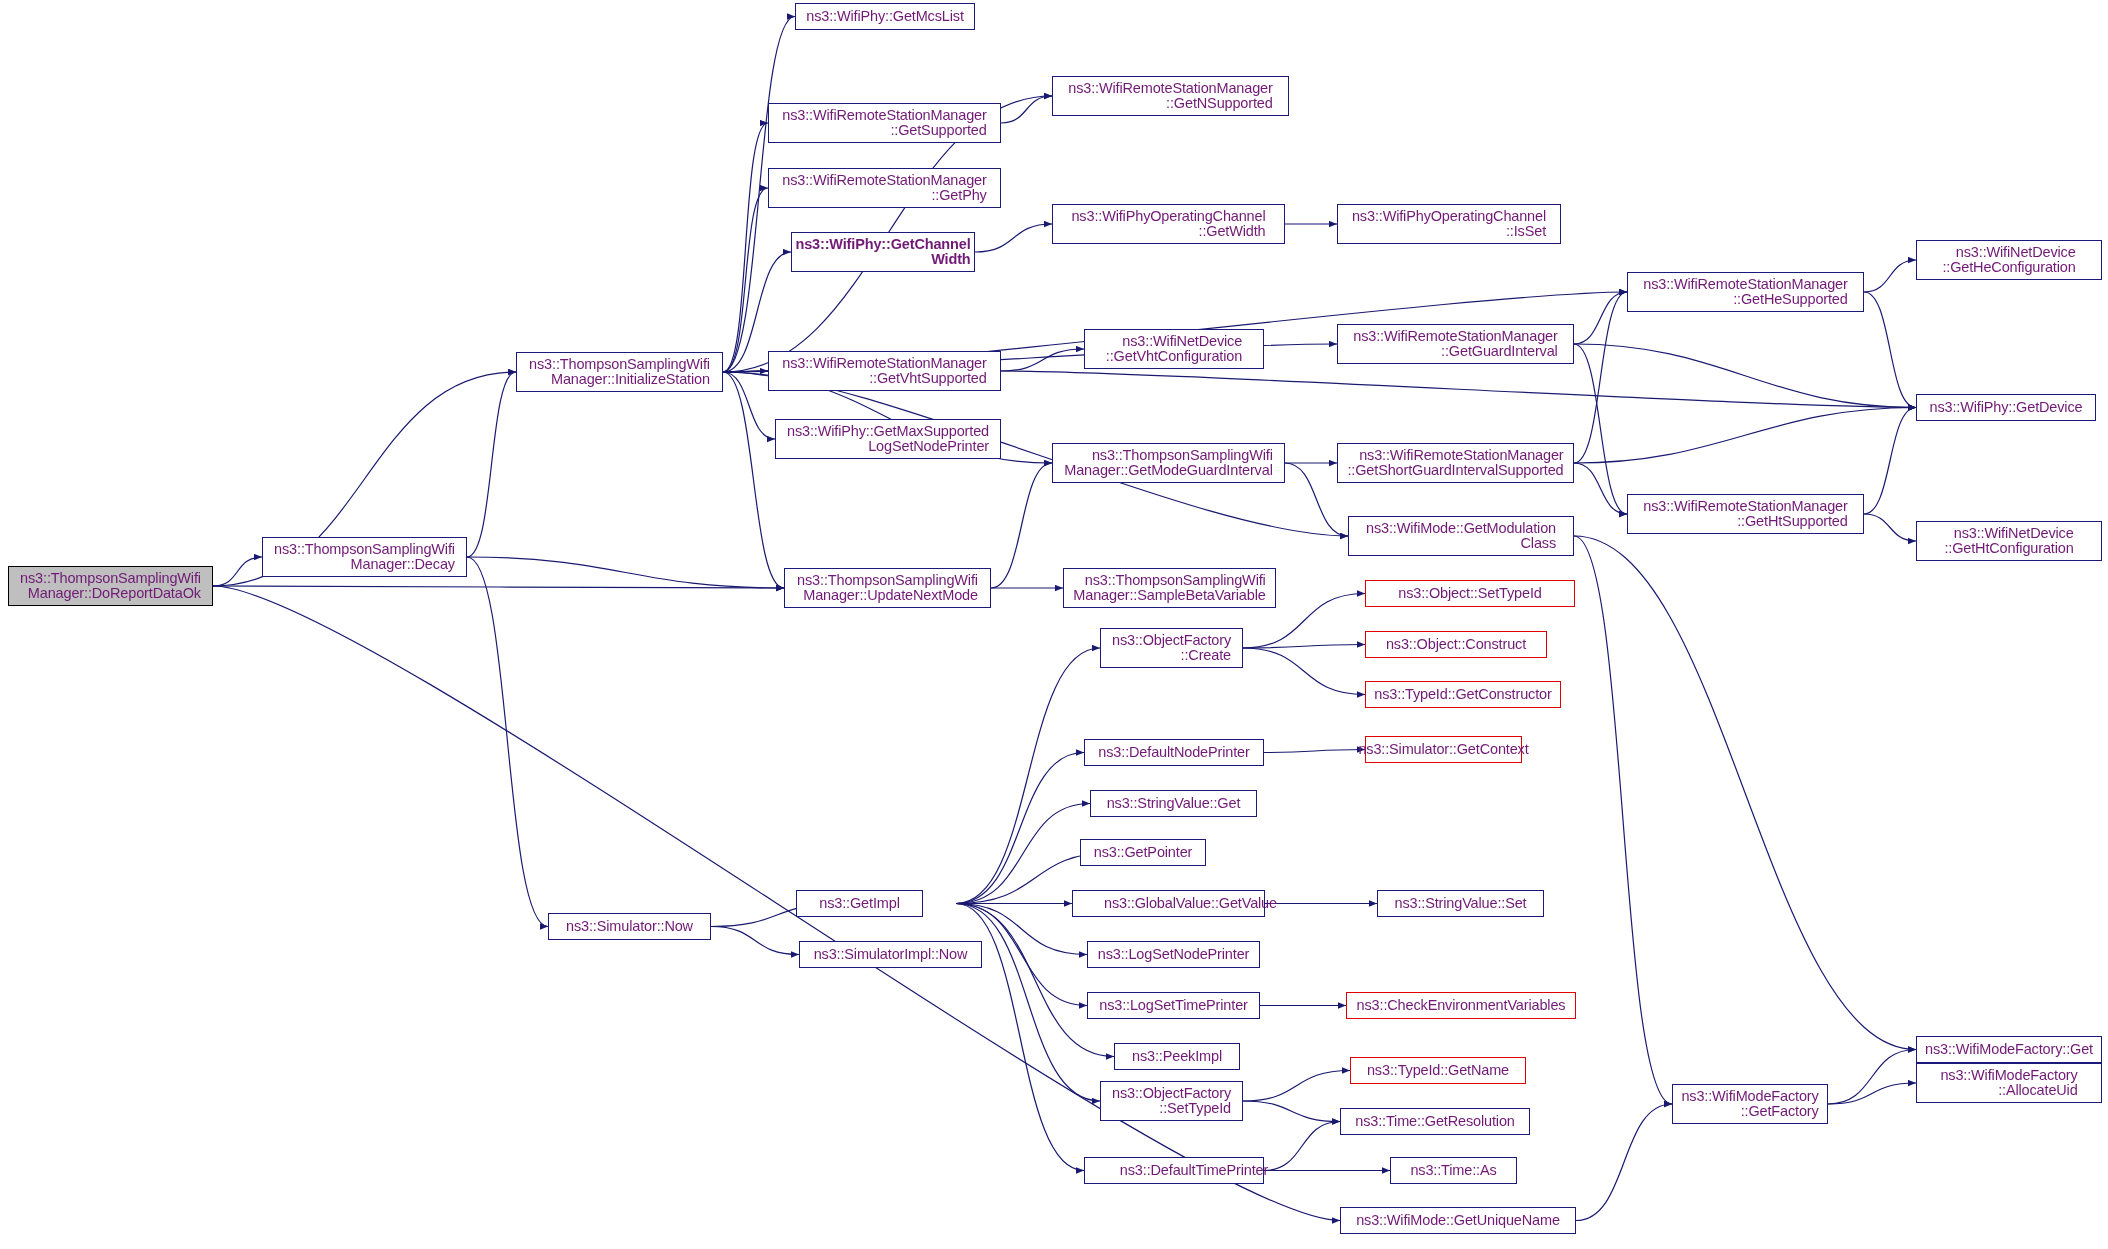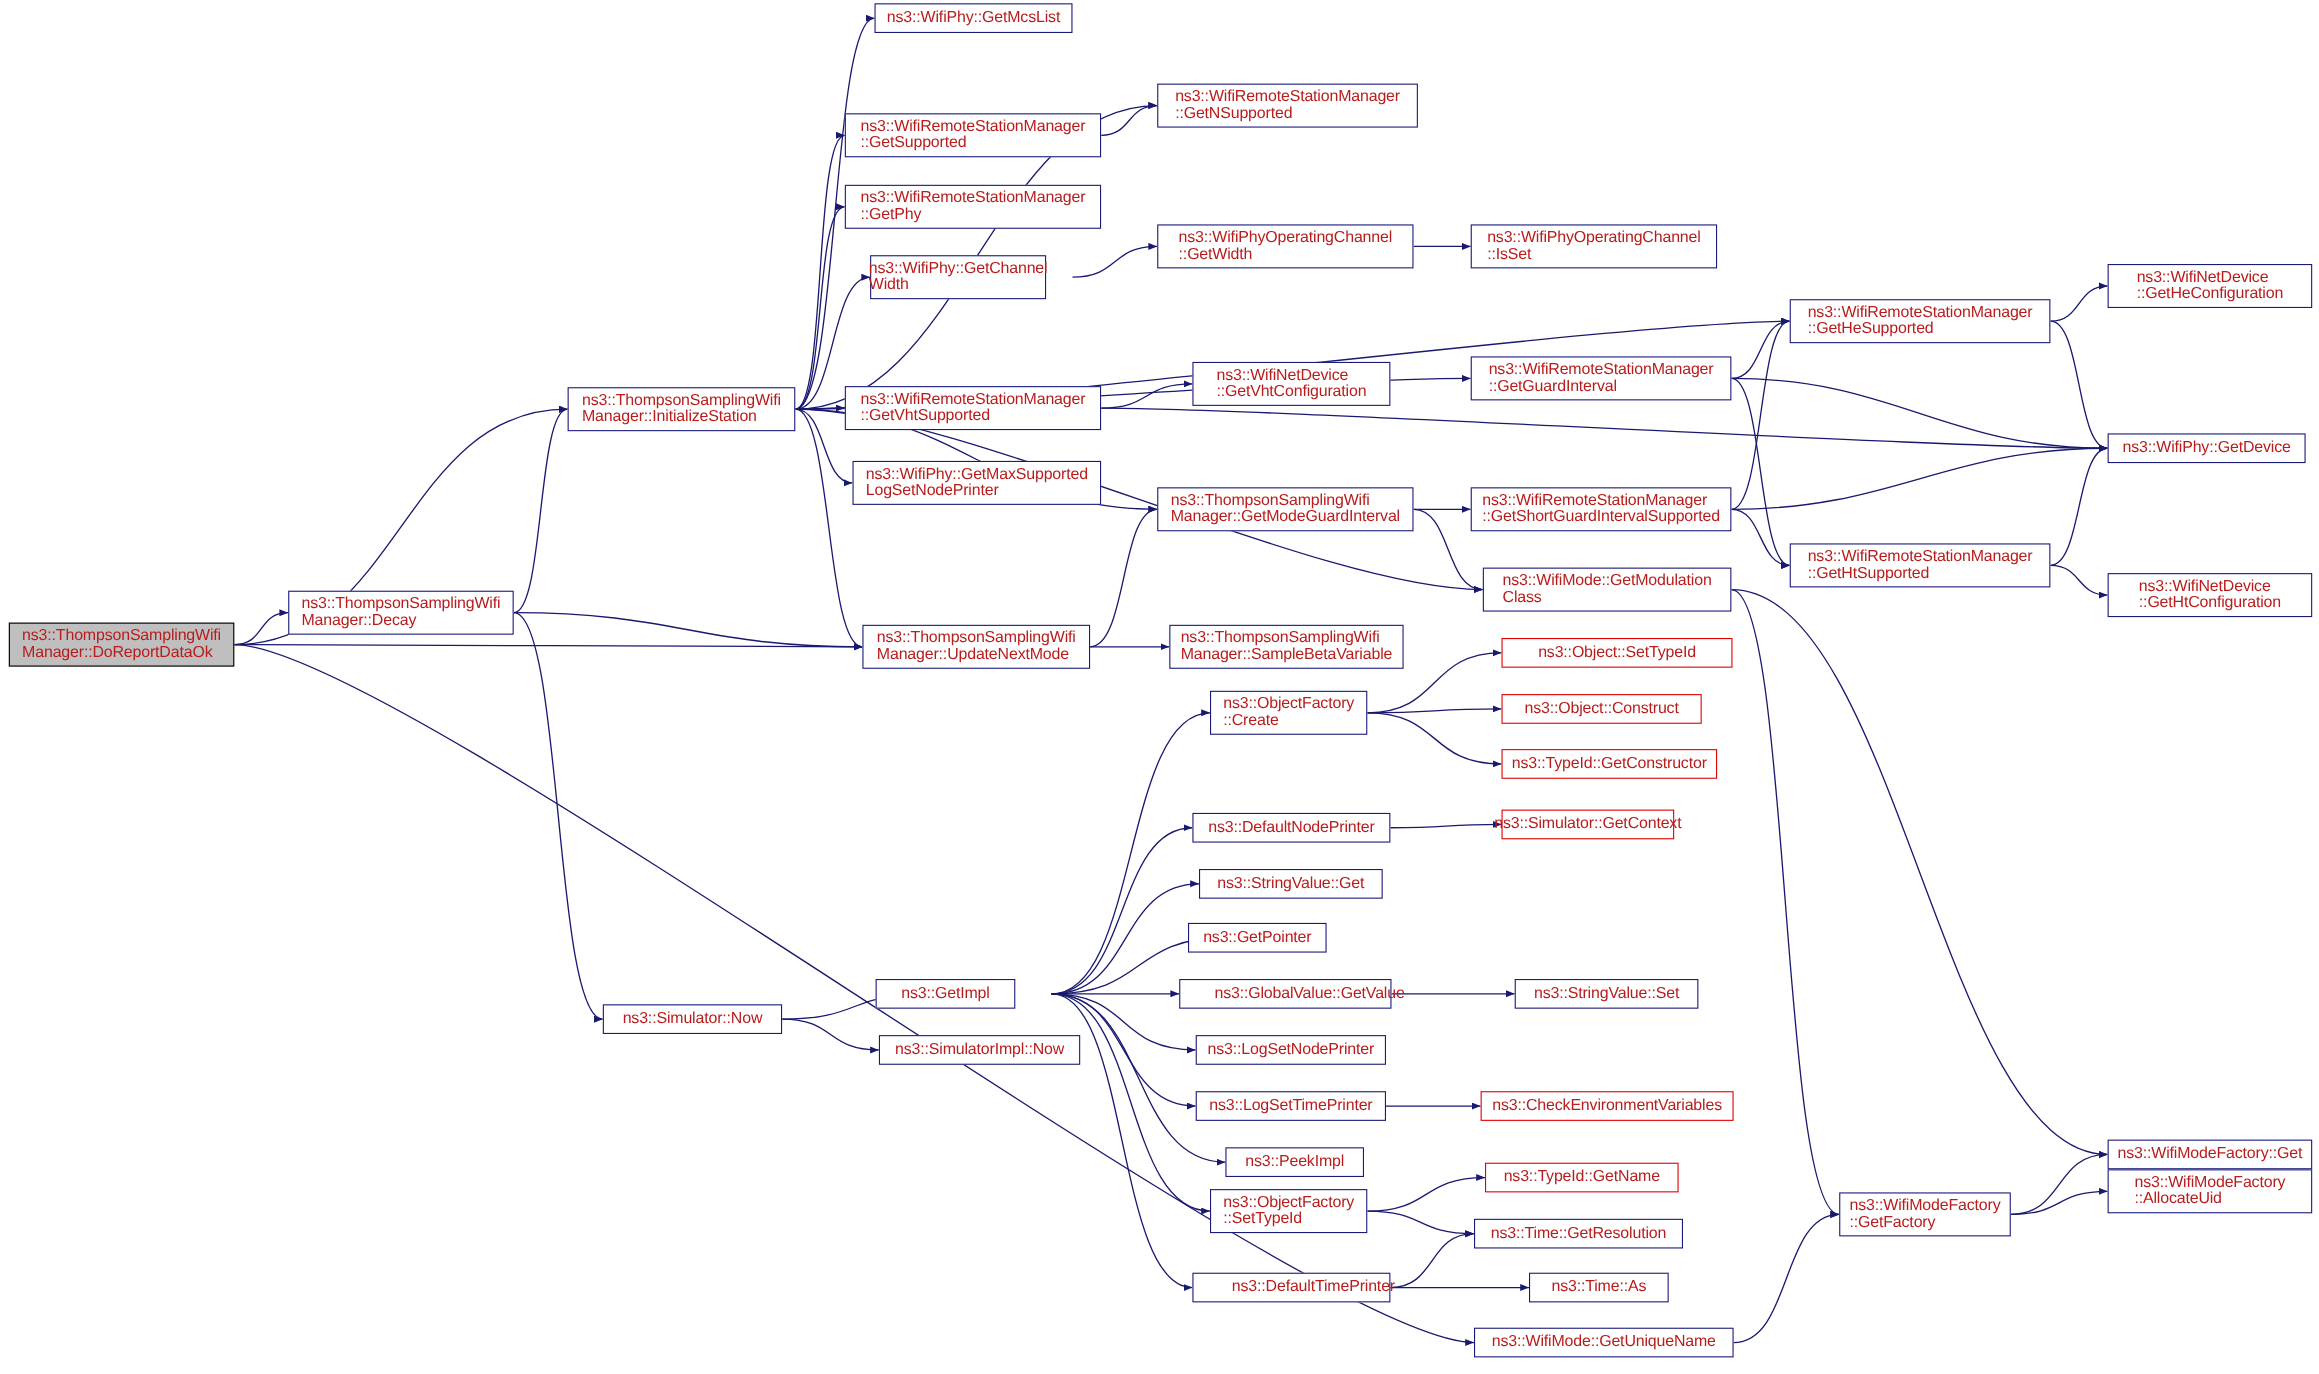--- a/index.html
+++ b/index.html
@@ -21,27 +21,27 @@
     top: 0;
     width: 2108px;
     height: 1249px;
     pointer-events: none;
   }
   .node {
     position: absolute;
     box-sizing: border-box;
     border: 1px solid #1a1a7a;
     background: #ffffff;
-    color: #b91c1c;
+    color: #701a75;
     font-size: 14.5px;
     line-height: 15.5px;
     display: flex;
     align-items: center;
     justify-content: center;
-    text-align: left;
+    text-align: right;
     white-space: pre-line;
     letter-spacing: -0.15px;
     z-index: 2;
   }
   .node.red {
     border-color: #e00000;
   }
   .node.current {
     background: #bfbfbf;
     border-color: #000000;
@@ -132,21 +132,21 @@
 Manager::Decay</div>
       <div class="node" style="left: 516px; top: 352px; width: 207px; height: 40px;">ns3::ThompsonSamplingWifi
 Manager::InitializeStation</div>
       <div class="node" style="left: 795px; top: 3px; width: 180px; height: 27px;">ns3::WifiPhy::GetMcsList</div>
       <div class="node" style="left: 768px; top: 103px; width: 233px; height: 40px;">ns3::WifiRemoteStationManager
 ::GetSupported</div>
       <div class="node" style="left: 1052px; top: 76px; width: 237px; height: 40px;">ns3::WifiRemoteStationManager
 ::GetNSupported</div>
       <div class="node" style="left: 768px; top: 168px; width: 233px; height: 40px;">ns3::WifiRemoteStationManager
 ::GetPhy</div>
-      <div class="node" style="left: 791px; top: 232px; width: 160px; height: 40px;">ns3::WifiPhy::GetChannel
+      <div class="node" style="left: 791px; top: 232px; width: 184px; height: 40px; font-weight: bold;">ns3::WifiPhy::GetChannel
 Width</div>
       <div class="node" style="left: 1052px; top: 204px; width: 233px; height: 40px;">ns3::WifiPhyOperatingChannel
 ::GetWidth</div>
       <div class="node" style="left: 1337px; top: 204px; width: 224px; height: 40px;">ns3::WifiPhyOperatingChannel
 ::IsSet</div>
       <div class="node" style="left: 1916px; top: 240px; width: 186px; height: 40px;">ns3::WifiNetDevice
 ::GetHeConfiguration</div>
       <div class="node" style="left: 1627px; top: 272px; width: 237px; height: 40px;">ns3::WifiRemoteStationManager
 ::GetHeSupported</div>
       <div class="node" style="left: 1084px; top: 329px; width: 180px; height: 40px;">ns3::WifiNetDevice

